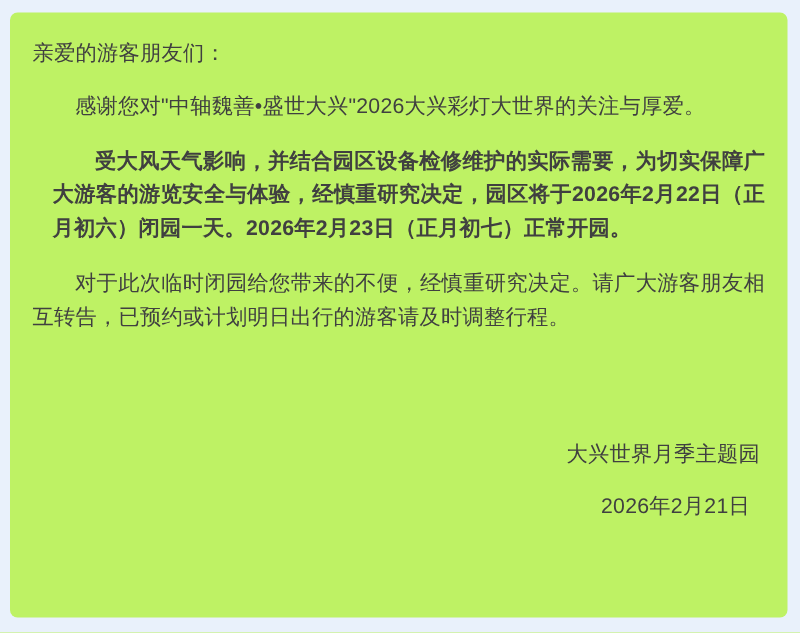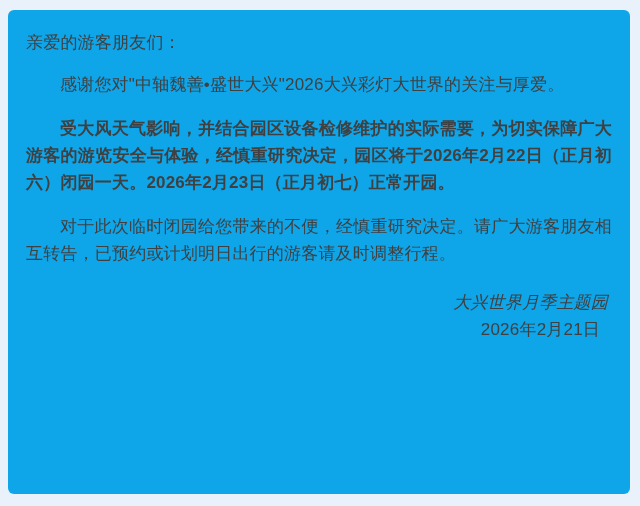--- a/index.html
+++ b/index.html
@@ -12,50 +12,51 @@
     background: #e9f1fb;
     font-family: "Liberation Sans", sans-serif;
     position: relative;
   }
   .notice-card {
     position: absolute;
     left: 8px;
     top: 10px;
     right: 10px;
     bottom: 12px;
-    background: #0ea5e9;
+    background: #bef264;
     border-radius: 6px;
     padding: 19px 18px 24px 18px;
   }
   .notice-card p {
     font-size: 17px;
     line-height: 27px;
     color: #404040;
     letter-spacing: 0.2px;
   }
   .greeting {
     margin-bottom: 15px;
   }
   .para {
     text-indent: 2em;
     margin-bottom: 17px;
     text-align: justify;
   }
   .highlight {
     color: #3a5fc4;
     font-weight: bold;
+    margin-left: 16px;
   }
   .signature {
     text-align: right;
-    margin-top: 22px;
+    margin-top: 83px;
     padding-right: 4px;
-    font-style: italic;
   }
   .date {
     text-align: right;
+    margin-top: 14px;
     padding-right: 12px;
   }
 </style>
 </head>
 <body>
 
 <div class="notice-card">
   <p class="greeting">亲爱的游客朋友们：</p>
 
   <p class="para">感谢您对"中轴魏善•盛世大兴"2026大兴彩灯大世界的关注与厚爱。</p>

